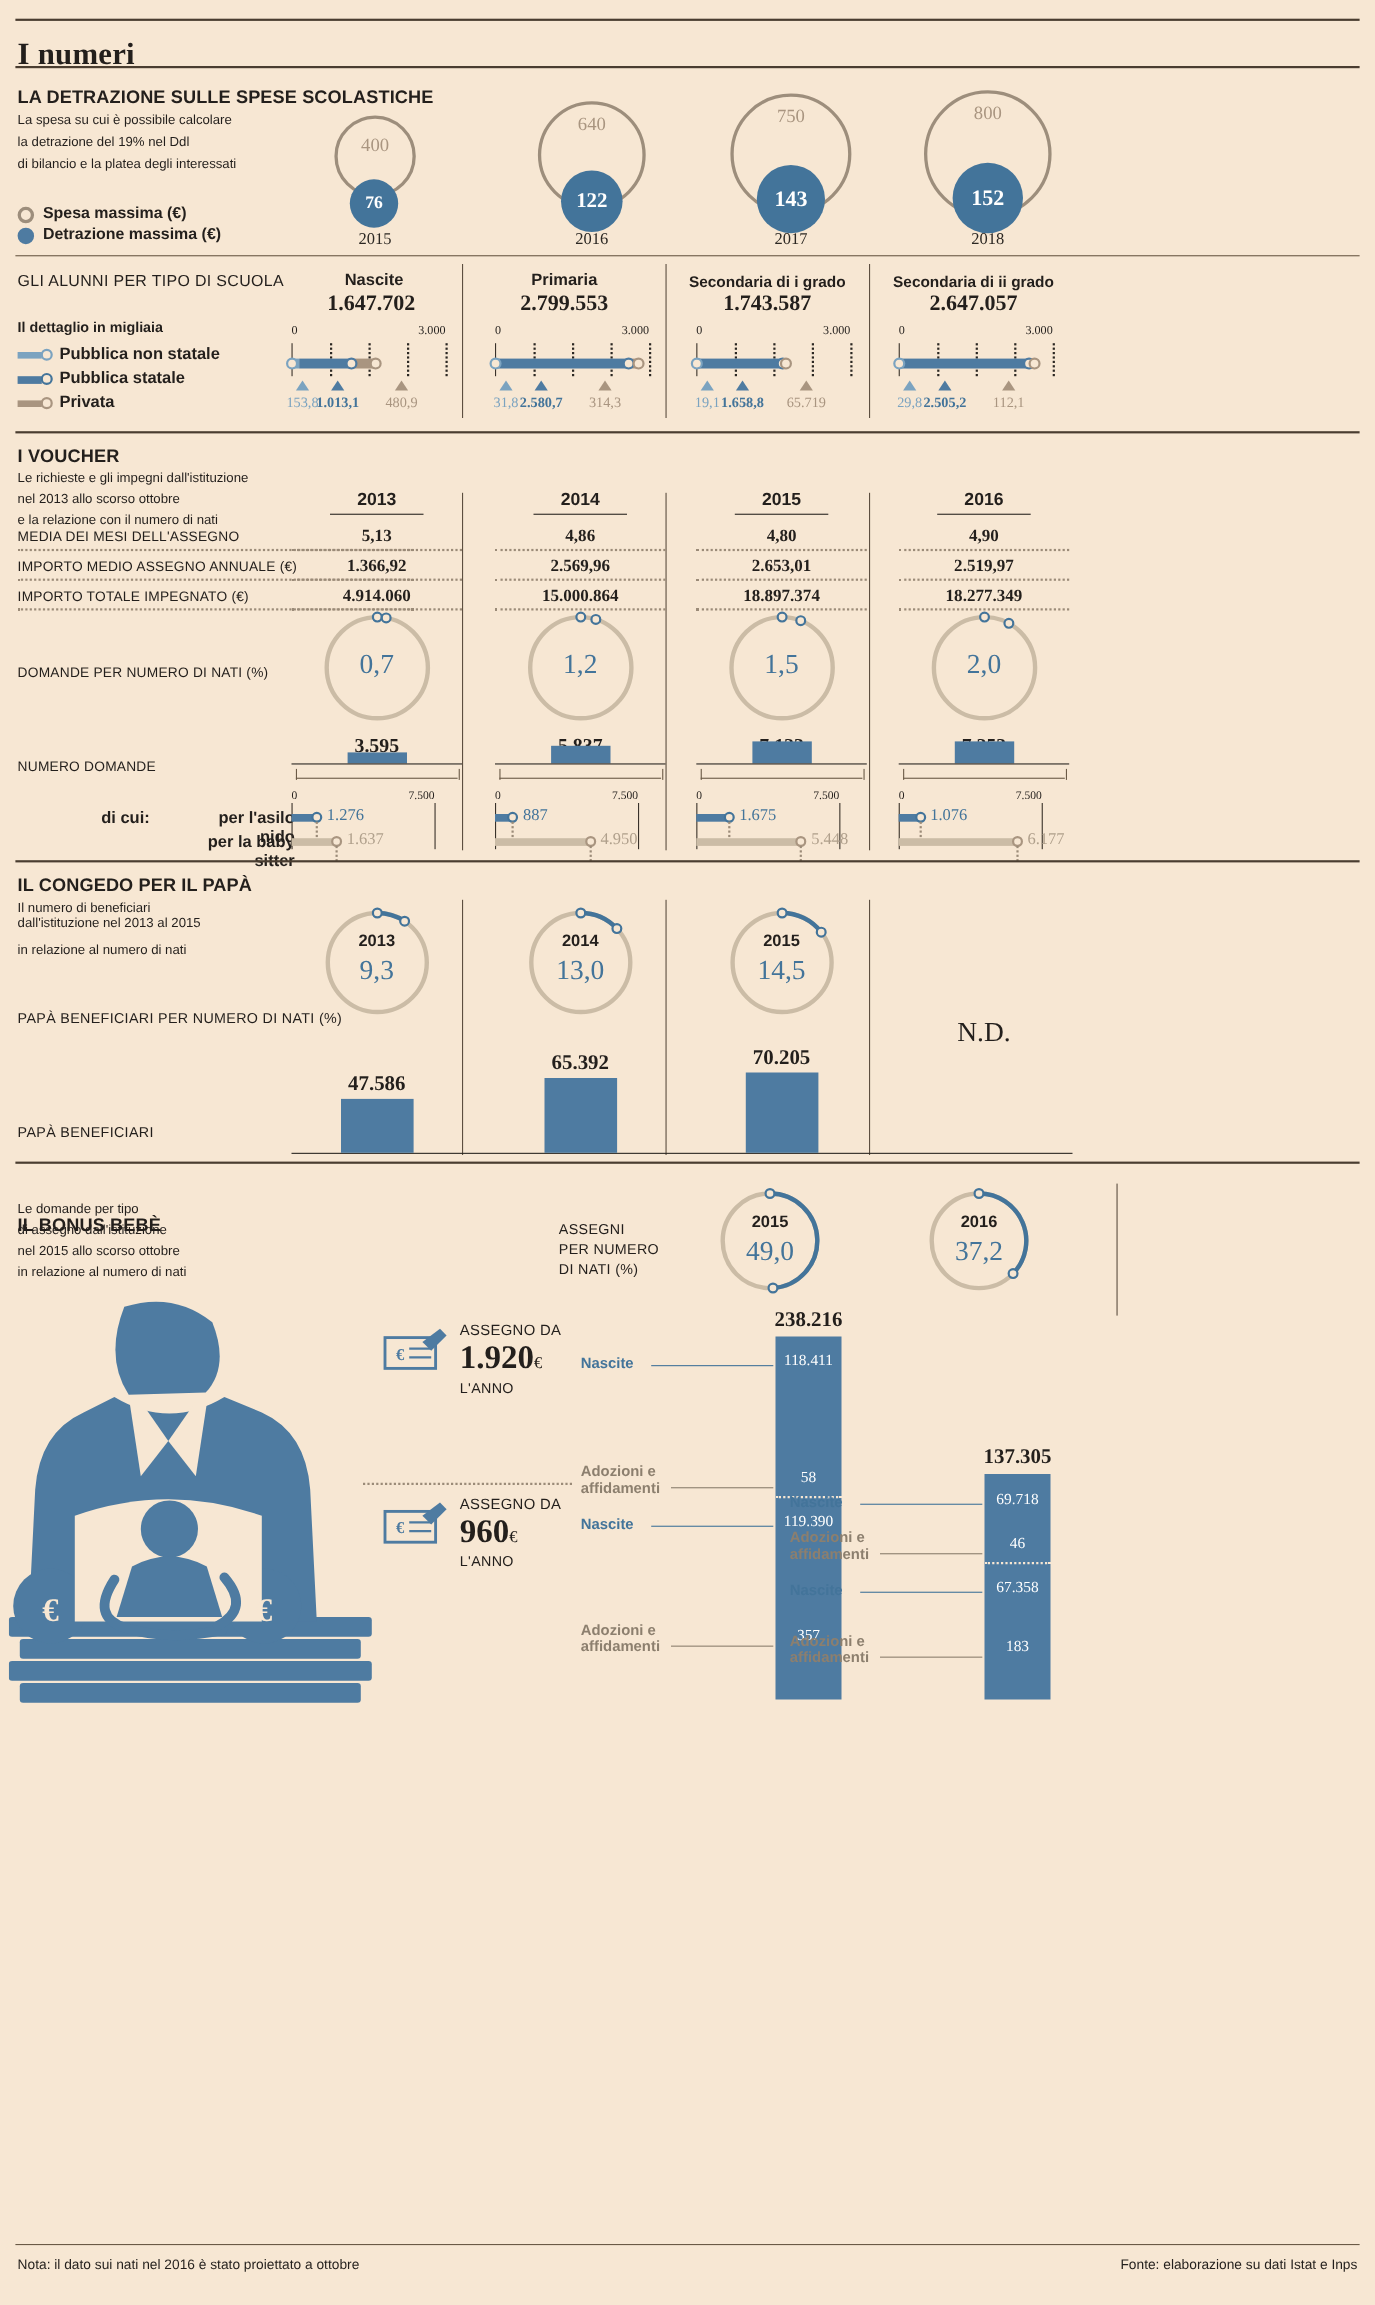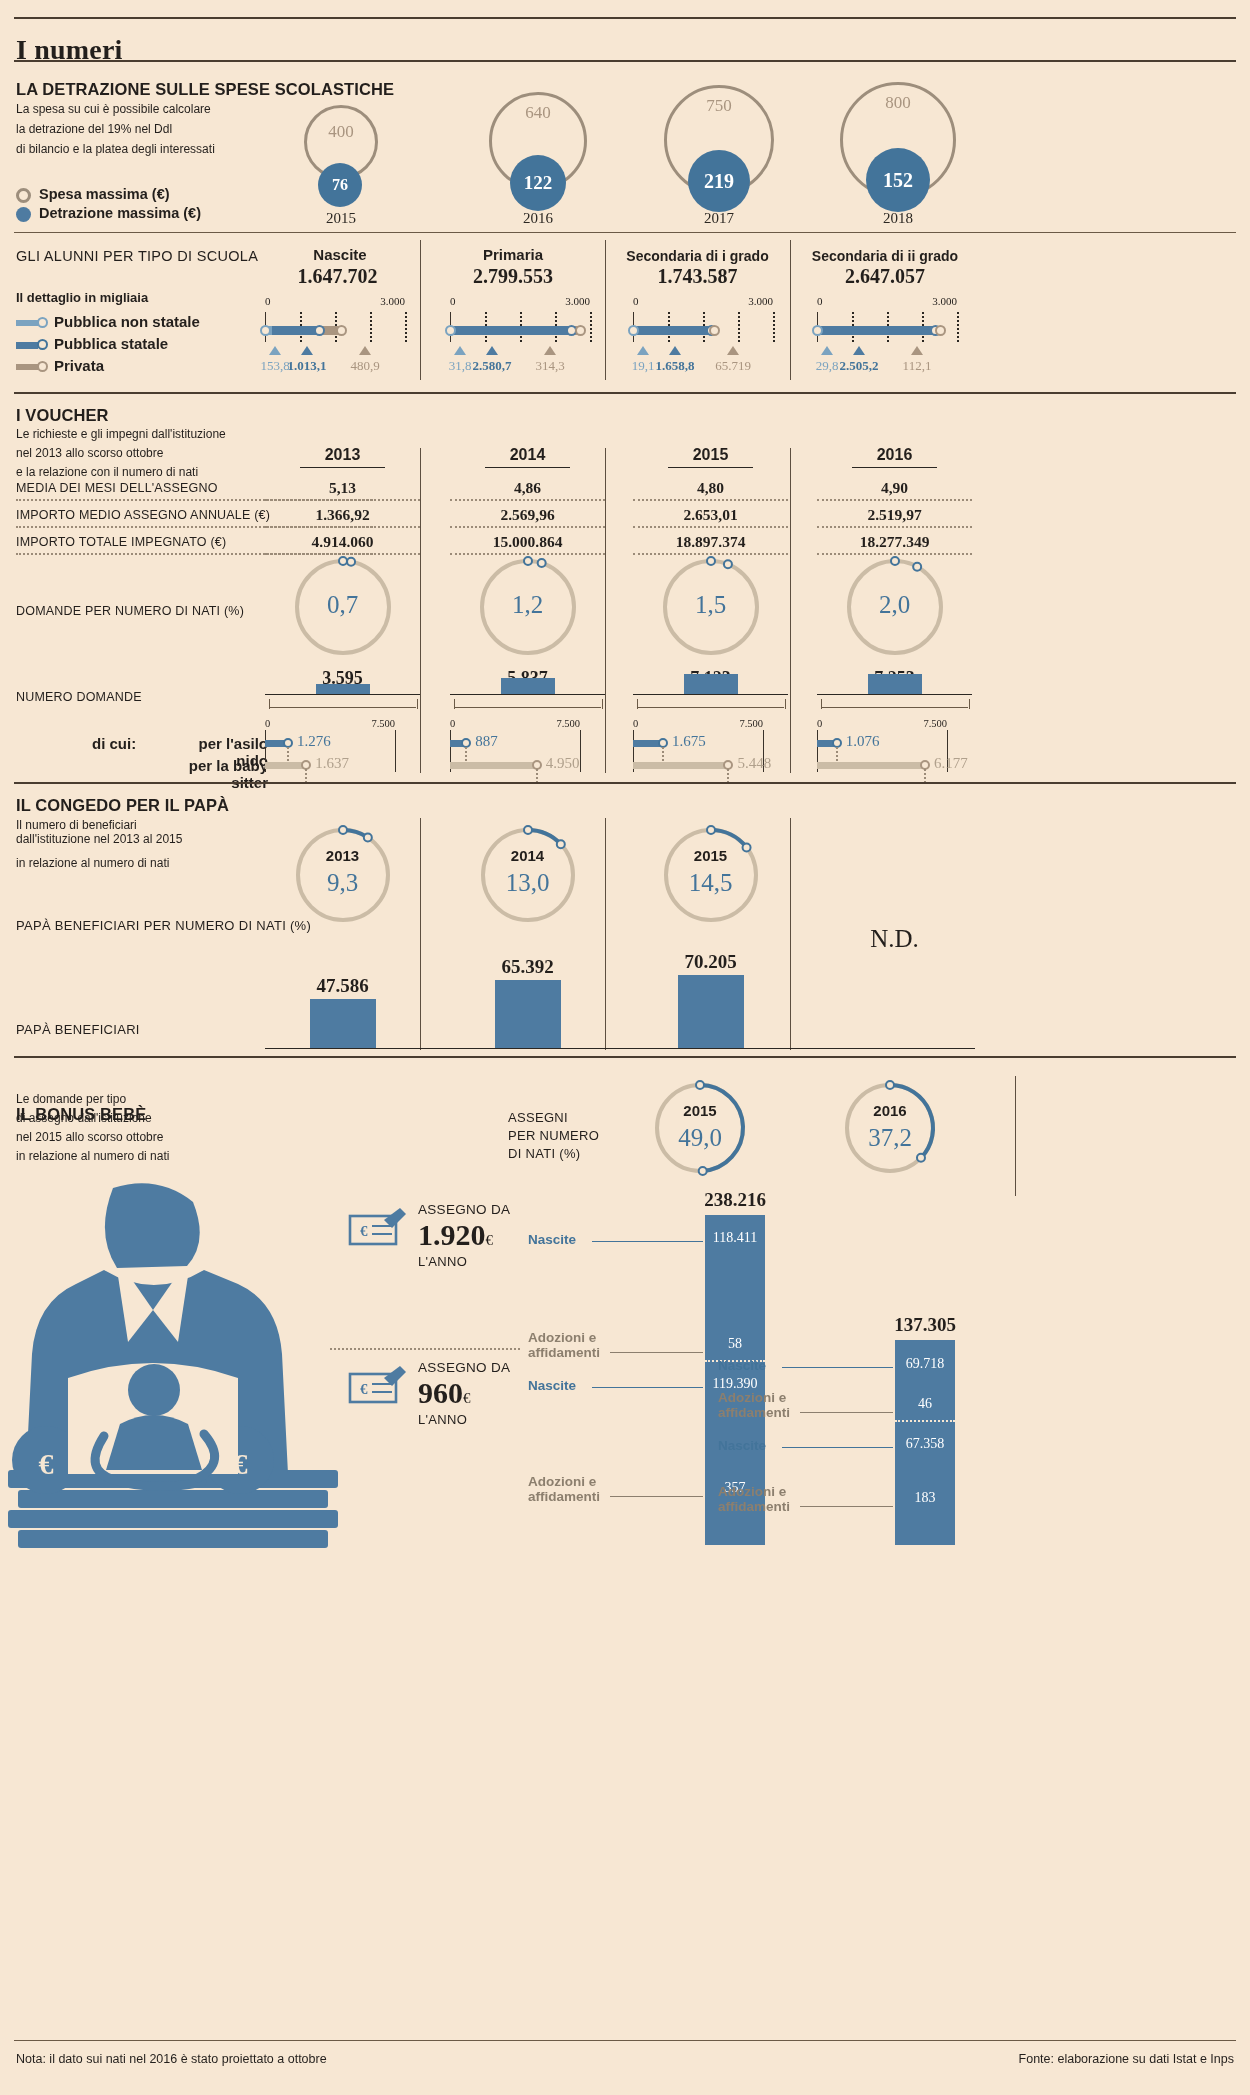--- a/index.html
+++ b/index.html
@@ -61,21 +61,21 @@
   <div class="dot" style="left:318px;top:163px;width:44px;height:44px;font-size:16px;">76</div>
   <div class="yearlbl" style="left:304px;top:210px;width:74px;text-align:center;">2015</div>
 
   <div class="ring" style="left:489px;top:92px;width:98px;height:98px;"></div>
   <div class="ringlabel" style="left:489px;top:103px;width:98px;text-align:center;font-size:17px;">640</div>
   <div class="dot" style="left:510px;top:155px;width:56px;height:56px;font-size:19px;">122</div>
   <div class="yearlbl" style="left:489px;top:210px;width:98px;text-align:center;">2016</div>
 
   <div class="ring" style="left:664px;top:85px;width:110px;height:110px;"></div>
   <div class="ringlabel" style="left:664px;top:96px;width:110px;text-align:center;font-size:17px;">750</div>
-  <div class="dot" style="left:688px;top:150px;width:62px;height:62px;font-size:20px;">219</div>
+  <div class="dot" style="left:688px;top:150px;width:62px;height:62px;font-size:20px;">143</div>
   <div class="yearlbl" style="left:664px;top:210px;width:110px;text-align:center;">2017</div>
 
   <div class="ring" style="left:840px;top:82px;width:116px;height:116px;"></div>
   <div class="ringlabel" style="left:840px;top:93px;width:116px;text-align:center;font-size:17px;">800</div>
   <div class="dot" style="left:866px;top:148px;width:64px;height:64px;font-size:20px;">152</div>
   <div class="yearlbl" style="left:840px;top:210px;width:116px;text-align:center;">2018</div>
 
   <div class="hr thin" style="top:232px;"></div>
   <div class="txt caps" style="left:16px;top:248px;">GLI ALUNNI PER TIPO DI SCUOLA</div>
 

